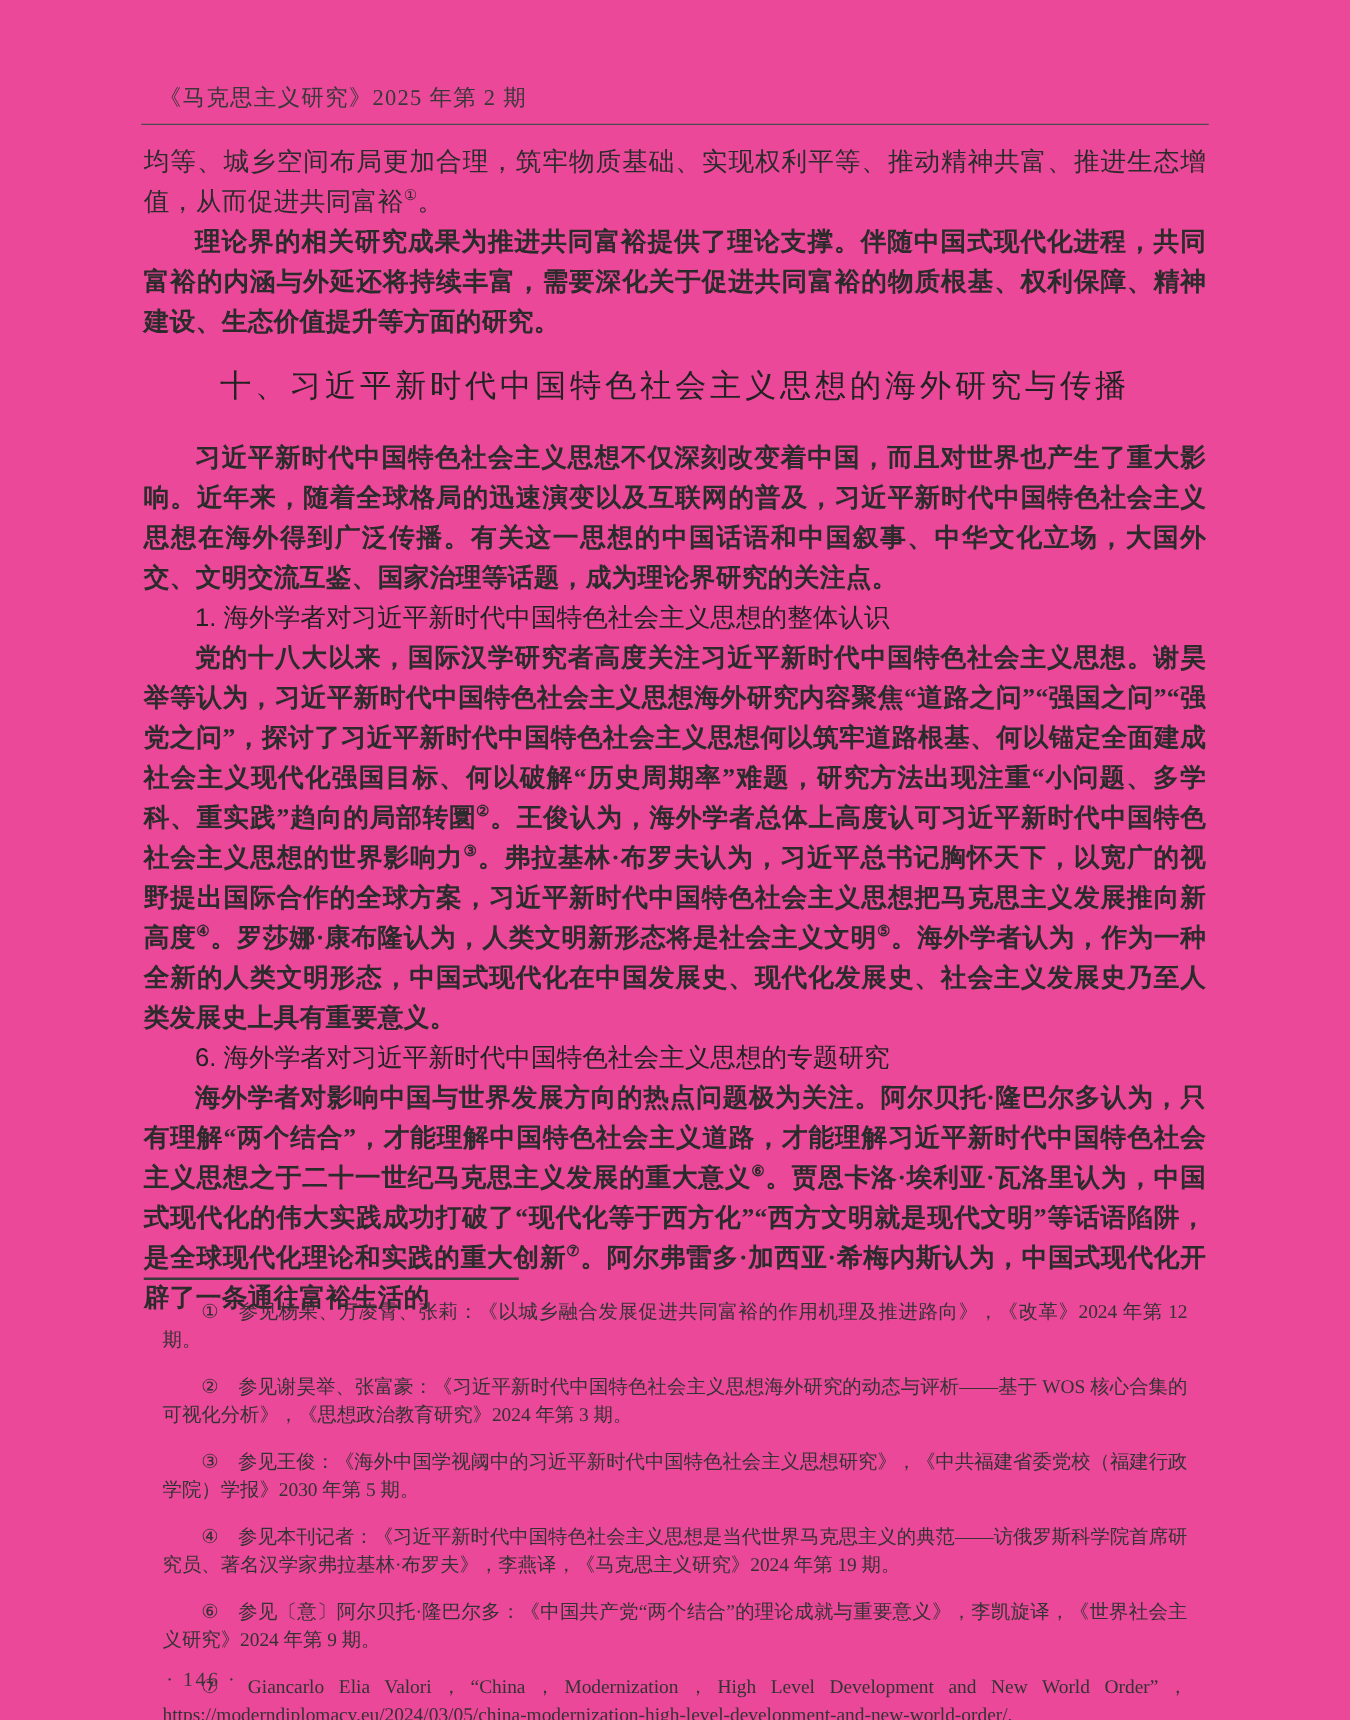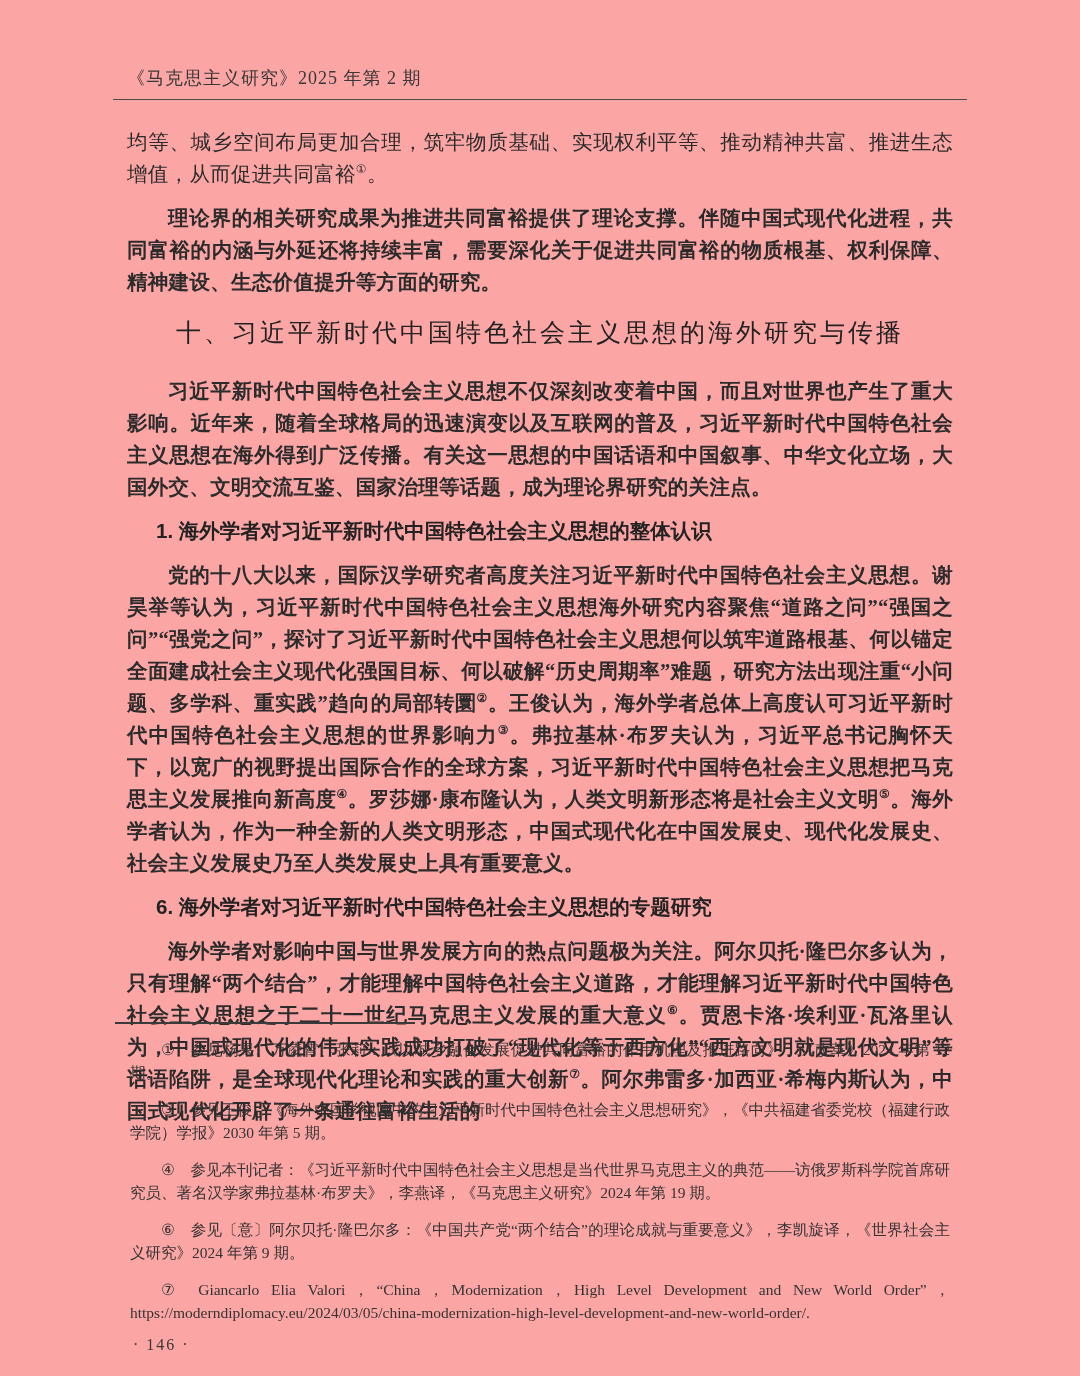--- a/index.html
+++ b/index.html
@@ -1,20 +1,20 @@
 <!DOCTYPE html>
 <html><head>
 <meta charset="utf-8">
 <style>
   html, body { margin: 0; padding: 0; background: #e9e9e9; }
   .page {
     position: relative;
     width: 1080px;
     height: 1376px;
-    background: #fca5a5;
+    background: #ec4899;
     overflow: hidden;
     font-family: "Liberation Serif", serif;
     color: #2b2b2b;
   }
   .running-head {
     position: absolute;
     left: 127px;
     top: 66px;
     font-size: 18px;
     letter-spacing: 1px;
@@ -27,21 +27,21 @@
     width: 854px;
     border-top: 1.5px solid #4a4a4a;
   }
   .content {
     position: absolute;
     left: 115px;
     top: 114px;
     width: 850px;
   }
   p.body {
-    margin: 12px;
+    margin: 0;
     font-size: 20.5px;
     line-height: 32px;
     text-align: justify;
     letter-spacing: 0.3px;
   }
   p.indent { text-indent: 2em; font-weight: bold; }
   sup {
     font-size: 12px;
     line-height: 0;
     vertical-align: super;
@@ -52,21 +52,21 @@
     font-size: 25px;
     font-weight: 400;
     letter-spacing: 3px;
     color: #222;
     font-family: "DejaVu Serif", "Liberation Serif", serif;
   }
   p.subhead {
     margin: 0;
     font-size: 20.5px;
     line-height: 32px;
-    font-weight: 700;
+    font-weight: 400;
     text-indent: 2em;
     font-family: "Liberation Sans", sans-serif;
     color: #222;
   }
   .footnotes {
     position: absolute;
     left: 115px;
     top: 1022px;
     width: 850px;
   }
@@ -112,20 +112,21 @@
     <p class="subhead">1. 海外学者对习近平新时代中国特色社会主义思想的整体认识</p>
     <p class="body indent"><span>党的十八大以来，国际汉学研究者高度关注习近平新时代中国特色社会主义思想。谢昊举等认为，习近平新时代中国特色社会主义思想海外研究内容聚焦“道路之问”“强国之问”“强党之问”，探讨了习近平新时代中国特色社会主义思想何以筑牢道路根基、何以锚定全面建成社会主义现代化强国目标、何以破解“历史周期率”难题，研究方法出现注重“小问题、多学科、重实践”趋向的局部转圜</span><sup>②</sup><span>。王俊认为，海外学者总体上高度认可习近平新时代中国特色社会主义思想的世界影响力</span><sup>③</sup><span>。弗拉基林·布罗夫认为，习近平总书记胸怀天下，以宽广的视野提出国际合作的全球方案，习近平新时代中国特色社会主义思想把马克思主义发展推向新高度</span><sup>④</sup><span>。罗莎娜·康布隆认为，人类文明新形态将是社会主义文明</span><sup>⑤</sup><span>。海外学者认为，作为一种全新的人类文明形态，中国式现代化在中国发展史、现代化发展史、社会主义发展史乃至人类发展史上具有重要意义。</span></p>
 
     <p class="subhead">6. 海外学者对习近平新时代中国特色社会主义思想的专题研究</p>
     <p class="body indent"><span>海外学者对影响中国与世界发展方向的热点问题极为关注。阿尔贝托·隆巴尔多认为，只有理解“两个结合”，才能理解中国特色社会主义道路，才能理解习近平新时代中国特色社会主义思想之于二十一世纪马克思主义发展的重大意义</span><sup>⑥</sup><span>。贾恩卡洛·埃利亚·瓦洛里认为，中国式现代化的伟大实践成功打破了“现代化等于西方化”“西方文明就是现代文明”等话语陷阱，是全球现代化理论和实践的重大创新</span><sup>⑦</sup><span>。阿尔弗雷多·加西亚·希梅内斯认为，中国式现代化开辟了一条通往富裕生活的</span></p>
   </div>
 
   <div class="footnotes">
     <div class="fn-rule"></div>
     <p class="fn"><span class="fn-num">①</span><span>参见杨果、万凌霄、张莉：《以城乡融合发展促进共同富裕的作用机理及推进路向》，《改革》2024 年第 12 期。</span></p>
+    <p class="fn"><span class="fn-num">②</span><span>参见谢昊举、张富豪：《习近平新时代中国特色社会主义思想海外研究的动态与评析——基于 WOS 核心合集的可视化分析》，《思想政治教育研究》2024 年第 3 期。</span></p>
     <p class="fn"><span class="fn-num">③</span><span>参见王俊：《海外中国学视阈中的习近平新时代中国特色社会主义思想研究》，《中共福建省委党校（福建行政学院）学报》2030 年第 5 期。</span></p>
     <p class="fn"><span class="fn-num">④</span><span>参见本刊记者：《习近平新时代中国特色社会主义思想是当代世界马克思主义的典范——访俄罗斯科学院首席研究员、著名汉学家弗拉基林·布罗夫》，李燕译，《马克思主义研究》2024 年第 19 期。</span></p>
     <p class="fn"><span class="fn-num">⑥</span><span>参见〔意〕阿尔贝托·隆巴尔多：《中国共产党“两个结合”的理论成就与重要意义》，李凯旋译，《世界社会主义研究》2024 年第 9 期。</span></p>
     <p class="fn"><span class="fn-num">⑦</span><span>Giancarlo Elia Valori，“China，Modernization，High Level Development and New World Order”，https://moderndiplomacy.eu/2024/03/05/china-modernization-high-level-development-and-new-world-order/.</span></p>
   </div>
 
   <div class="page-number">· 146 ·</div>
 
 </div>
 

